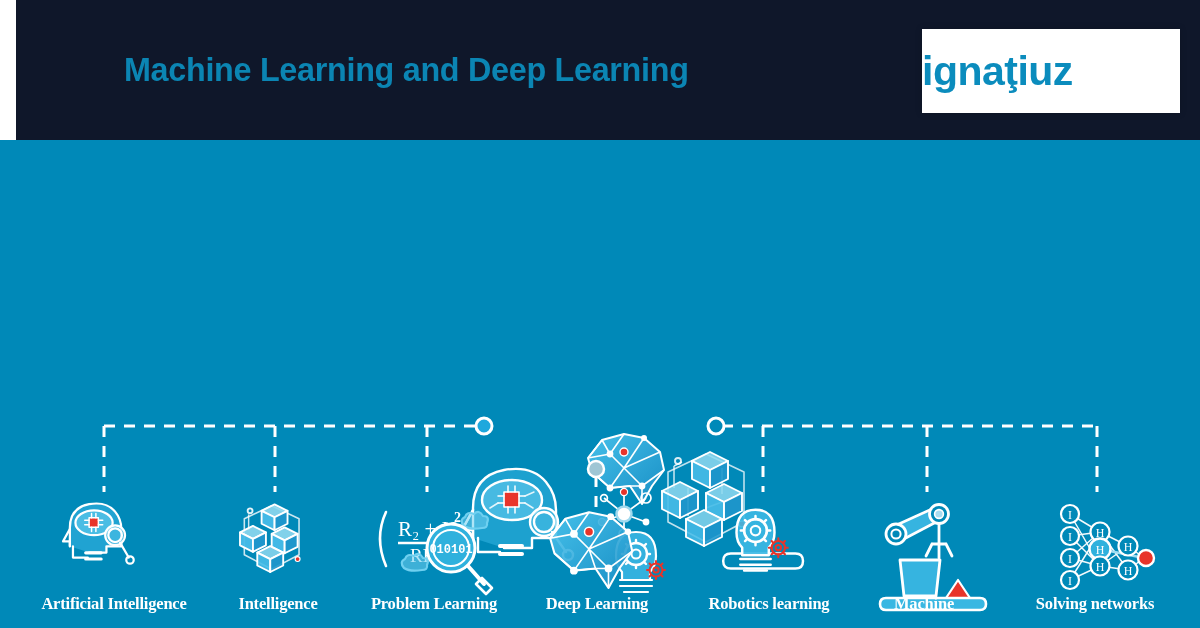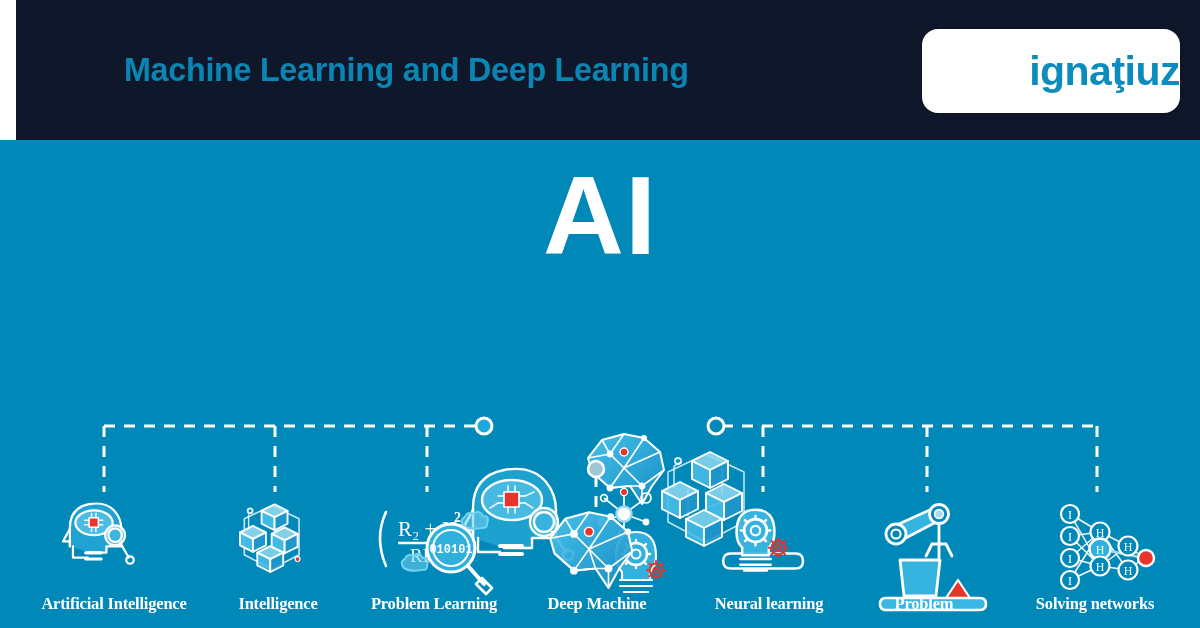--- a/index.html
+++ b/index.html
@@ -48,22 +48,21 @@
   .logo-box {
     position: absolute;
     left: 906px;
     top: 29px;
     width: 258px;
     height: 84px;
     background: #ffffff;
     box-shadow: 0 0 7px rgba(0,0,0,0.17);
     display: flex;
     align-items: center;
-    justify-content: flex-end;
-    border-radius: 16px;
+    justify-content: flex-start;
   }
 
   .logo-text {
     font-size: 41px;
     font-weight: bold;
     color: #0b8cbd;
     letter-spacing: -0.5px;
     font-family: "Liberation Sans", sans-serif;
   }
 
@@ -129,21 +128,20 @@
   <div class="header">
     <div class="header-title">Machine Learning and Deep Learning</div>
 
     <div class="logo-box">
       <span class="logo-text">ignaţiuz</span>
     </div>
   </div>
 
   <div class="panel">
 
-    <div class="ai-title">AI</div>
 
     <svg class="art" viewBox="0 0 1200 488">
       <defs>
         <linearGradient id="glassBlue" x1="0" y1="0" x2="0" y2="1">
           <stop offset="0%" stop-color="#2fb7e6" stop-opacity="0.95"></stop>
           <stop offset="100%" stop-color="#1e93c9" stop-opacity="0.95"></stop>
         </linearGradient>
         <linearGradient id="glassBlue2" x1="0" y1="0" x2="1" y2="1">
           <stop offset="0%" stop-color="#4ec6ef" stop-opacity="0.9"></stop>
           <stop offset="100%" stop-color="#1a8fc6" stop-opacity="0.9"></stop>
@@ -421,20 +419,20 @@
         </g>
 
         <circle cx="90" cy="54" r="8" fill="#e8342a" stroke="#ffffff" stroke-width="2.4"></circle>
       </g>
     </svg>
 
     <div class="labels">
       <div class="node-label" style="left:114px">Artificial Intelligence</div>
       <div class="node-label" style="left:278px">Intelligence</div>
       <div class="node-label" style="left:434px">Problem Learning</div>
-      <div class="node-label" style="left:597px">Deep Machine</div>
-      <div class="node-label" style="left:769px">Neural learning</div>
-      <div class="node-label" style="left:924px">Problem</div>
+      <div class="node-label" style="left:597px">Deep Learning</div>
+      <div class="node-label" style="left:769px">Robotics learning</div>
+      <div class="node-label" style="left:924px">Machine</div>
       <div class="node-label" style="left:1095px">Solving networks</div>
     </div>
 
   </div>
 </div>
 
 </body></html>

